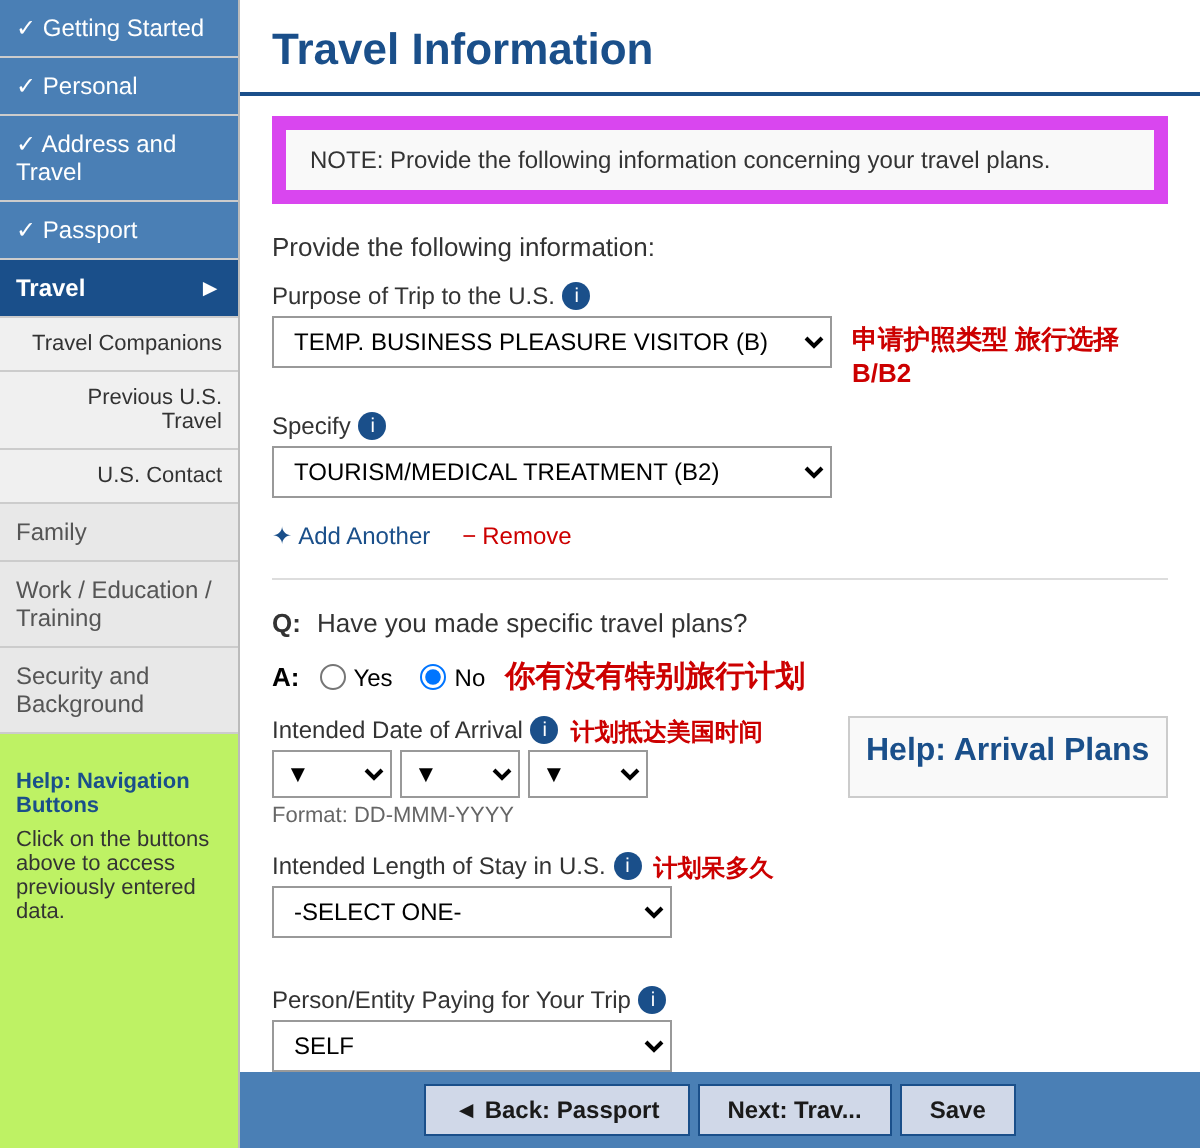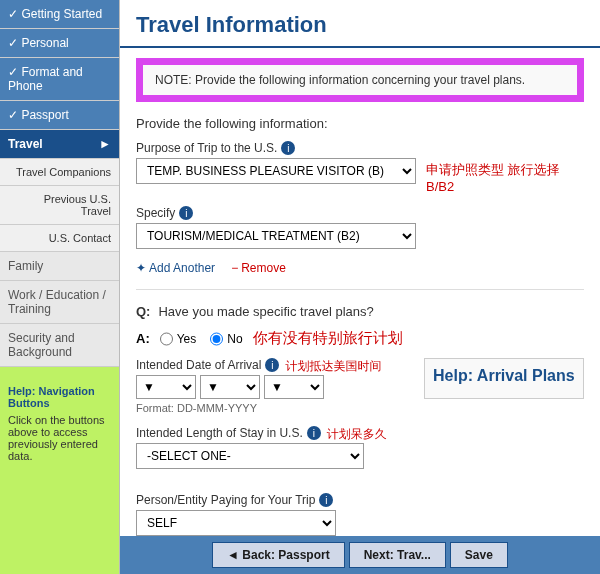--- a/index.html
+++ b/index.html
@@ -214,20 +214,21 @@
     }
 
     .radio-group {
       display: flex;
       align-items: center;
       gap: 14px;
     }
 
     .radio-option {
       display: flex;
+      align-items: center;
       gap: 4px;
       font-size: 12px;
       cursor: pointer;
     }
 
     .arrival-section {
       display: flex;
       gap: 20px;
       align-items: flex-start;
       margin-bottom: 12px;
@@ -288,30 +289,30 @@
       font-weight: bold;
       cursor: pointer;
       border: 1px solid #1a4f8a;
       background: #d0d8e8;
       color: #1a1a1a;
     }
 
     .annotation-red {
       color: #cc0000;
       font-size: 14px;
-      font-weight: normal;
+      font-weight: bold;
     }
   </style>
 </head>
 <body>
 
 <div class="sidebar">
   <div class="sidebar-item checked">Getting Started</div>
   <div class="sidebar-item checked">Personal</div>
-  <div class="sidebar-item checked">Format and Phone</div>
+  <div class="sidebar-item checked">Address and Travel</div>
   <div class="sidebar-item checked">Passport</div>
   <div class="sidebar-item active sub-arrow">
     <span>Travel</span>
     <span>►</span>
   </div>
   <div class="sidebar-item sub">Travel Companions</div>
   <div class="sidebar-item sub">Previous U.S. Travel</div>
   <div class="sidebar-item sub">U.S. Contact</div>
   <div class="sidebar-item inactive-main">Family</div>
   <div class="sidebar-item inactive-main">Work / Education / Training</div>
@@ -420,21 +421,21 @@
         </div>
 
         <div class="field-group">
           <div style="display:flex; align-items:center; gap:6px;">
             <div class="field-label">
               <span>Intended Length of Stay in U.S.</span>
               <span class="info-icon">i</span>
             </div>
             <span class="annotation-red" style="font-size:12px;">计划呆多久</span>
           </div>
-          <select style="width:228px;">
+          <select style="width:200px;">
             <option>-SELECT ONE-</option>
           </select>
         </div>
       </div>
 
       <div class="arrival-right">
         <div class="help-title">Help: Arrival Plans</div>
       </div>
     </div>
 

